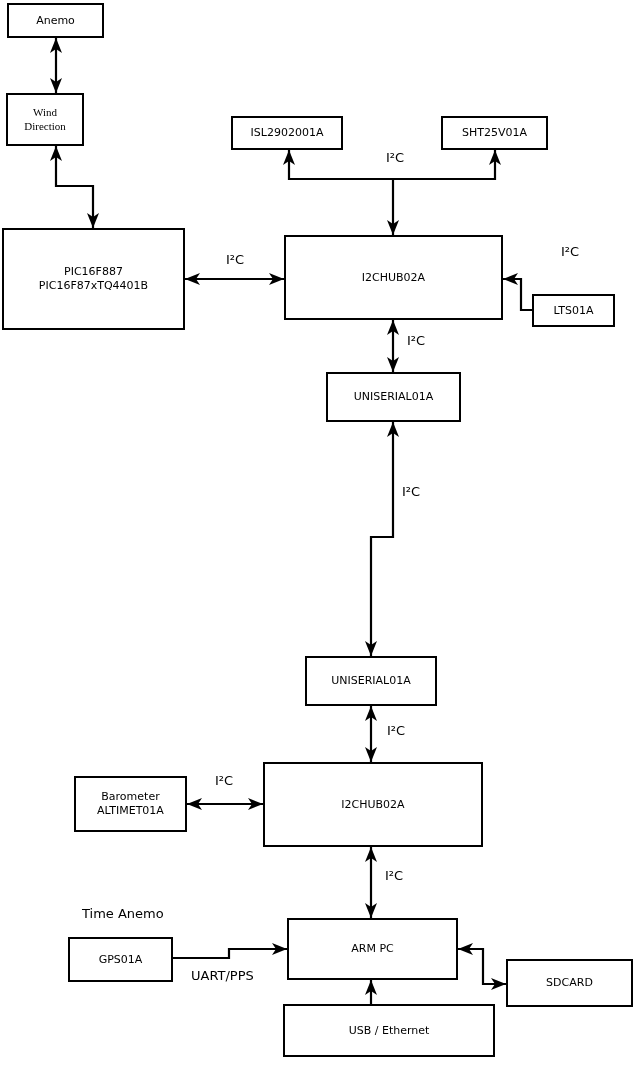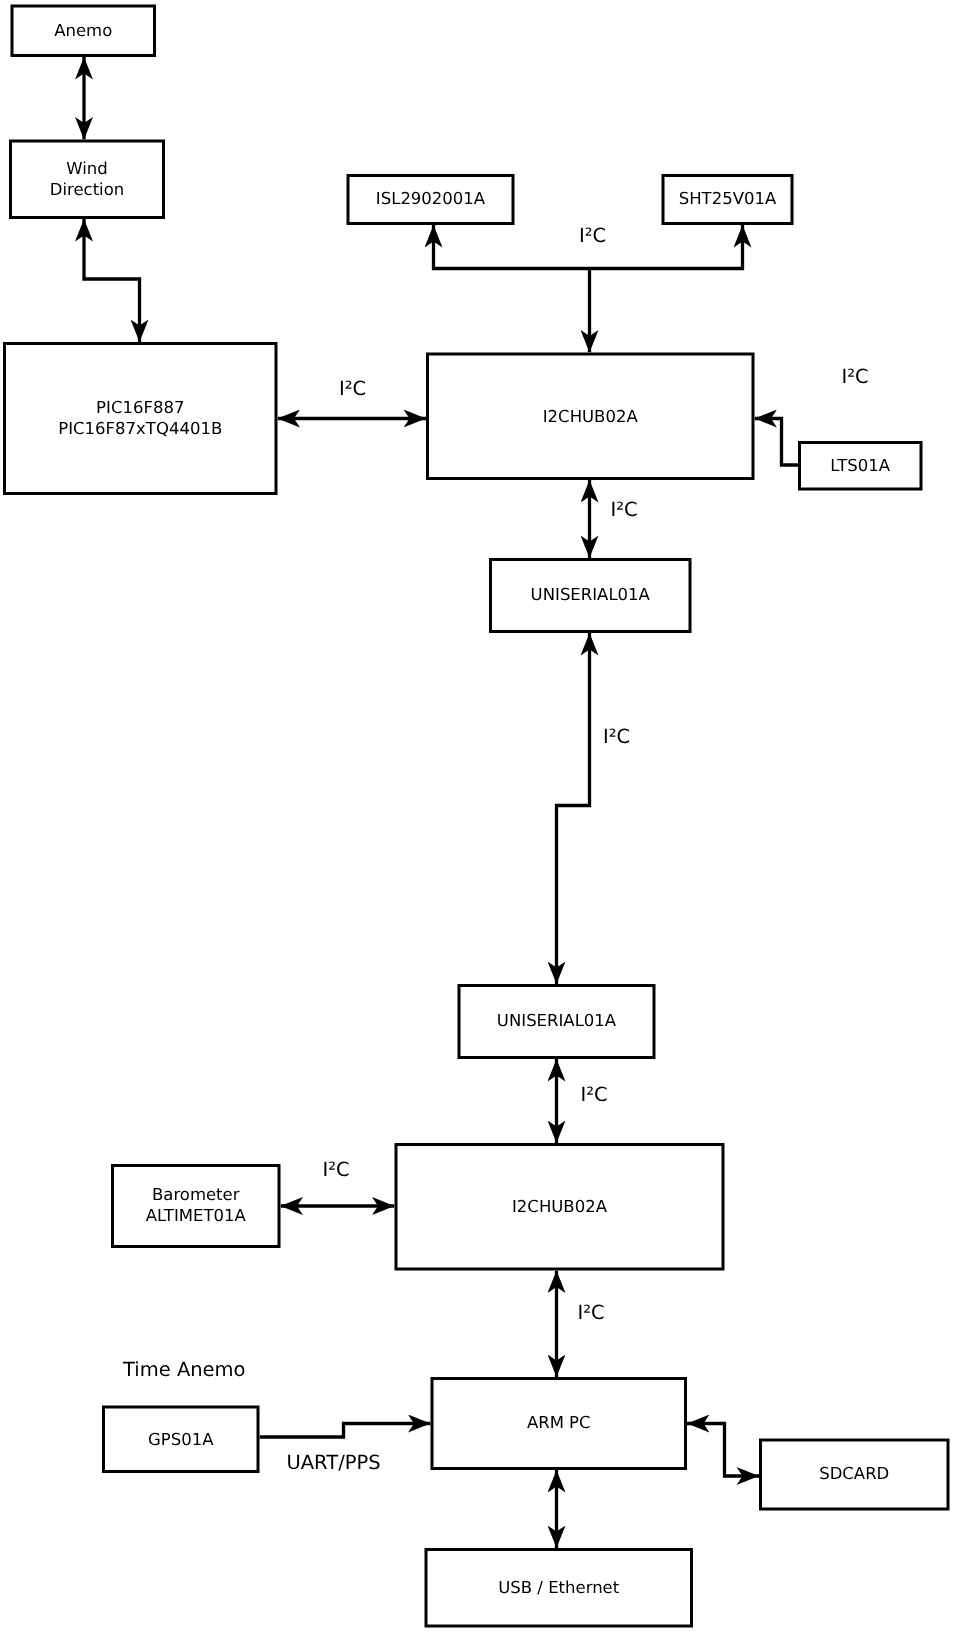--- a/index.html
+++ b/index.html
@@ -35,34 +35,34 @@
   }
   .elabel {
     position: absolute;
     font-size: 13px;
     line-height: 1.1;
     white-space: nowrap;
     color: #000000;
   }
   
   #node-anemo      { left: 7px;   top: 3px;    width: 97px;  height: 35px; }
-  #node-wind       { left: 6px;   top: 93px;   width: 104px; height: 53px; }
+  #node-wind       { left: 6px;   top: 93px;   width: 78px; height: 53px; font-family: Liberation Serif, serif; }
   #node-pic        { left: 2px;   top: 228px;  width: 183px; height: 102px; }
   #node-isl        { left: 231px; top: 116px;  width: 112px; height: 34px; }
-  #node-sht        { left: 441px; top: 116px;  width: 88px; height: 34px; }
+  #node-sht        { left: 441px; top: 116px;  width: 107px; height: 34px; }
   #node-hub1       { left: 284px; top: 235px;  width: 219px; height: 85px; }
   #node-lts        { left: 532px; top: 294px;  width: 83px;  height: 33px; }
   #node-uniserial1 { left: 326px; top: 372px;  width: 135px; height: 50px; }
   #node-uniserial2 { left: 305px; top: 656px;  width: 132px; height: 50px; }
   #node-hub2       { left: 263px; top: 762px;  width: 220px; height: 85px; }
   #node-barometer  { left: 74px;  top: 776px;  width: 113px; height: 56px; }
   #node-gps        { left: 68px;  top: 937px;  width: 105px; height: 45px; }
   #node-armpc      { left: 287px; top: 918px;  width: 171px; height: 62px; align-items: center; }
   #node-sdcard     { left: 506px; top: 959px;  width: 127px; height: 48px; }
-  #node-usb        { left: 283px; top: 1032px; width: 179px; height: 53px; }
+  #node-usb        { left: 283px; top: 1004px; width: 212px; height: 53px; }
   
   #elabel-0 { left: 386px; top: 151px; }
   #elabel-1 { left: 226px; top: 253px; }
   #elabel-2 { left: 561px; top: 245px; }
   #elabel-3 { left: 407px; top: 334px; }
   #elabel-4 { left: 402px; top: 485px; }
   #elabel-5 { left: 387px; top: 724px; }
   #elabel-6 { left: 215px; top: 774px; }
   #elabel-7 { left: 385px; top: 869px; }
   #elabel-8 { left: 82px;  top: 907px; }

